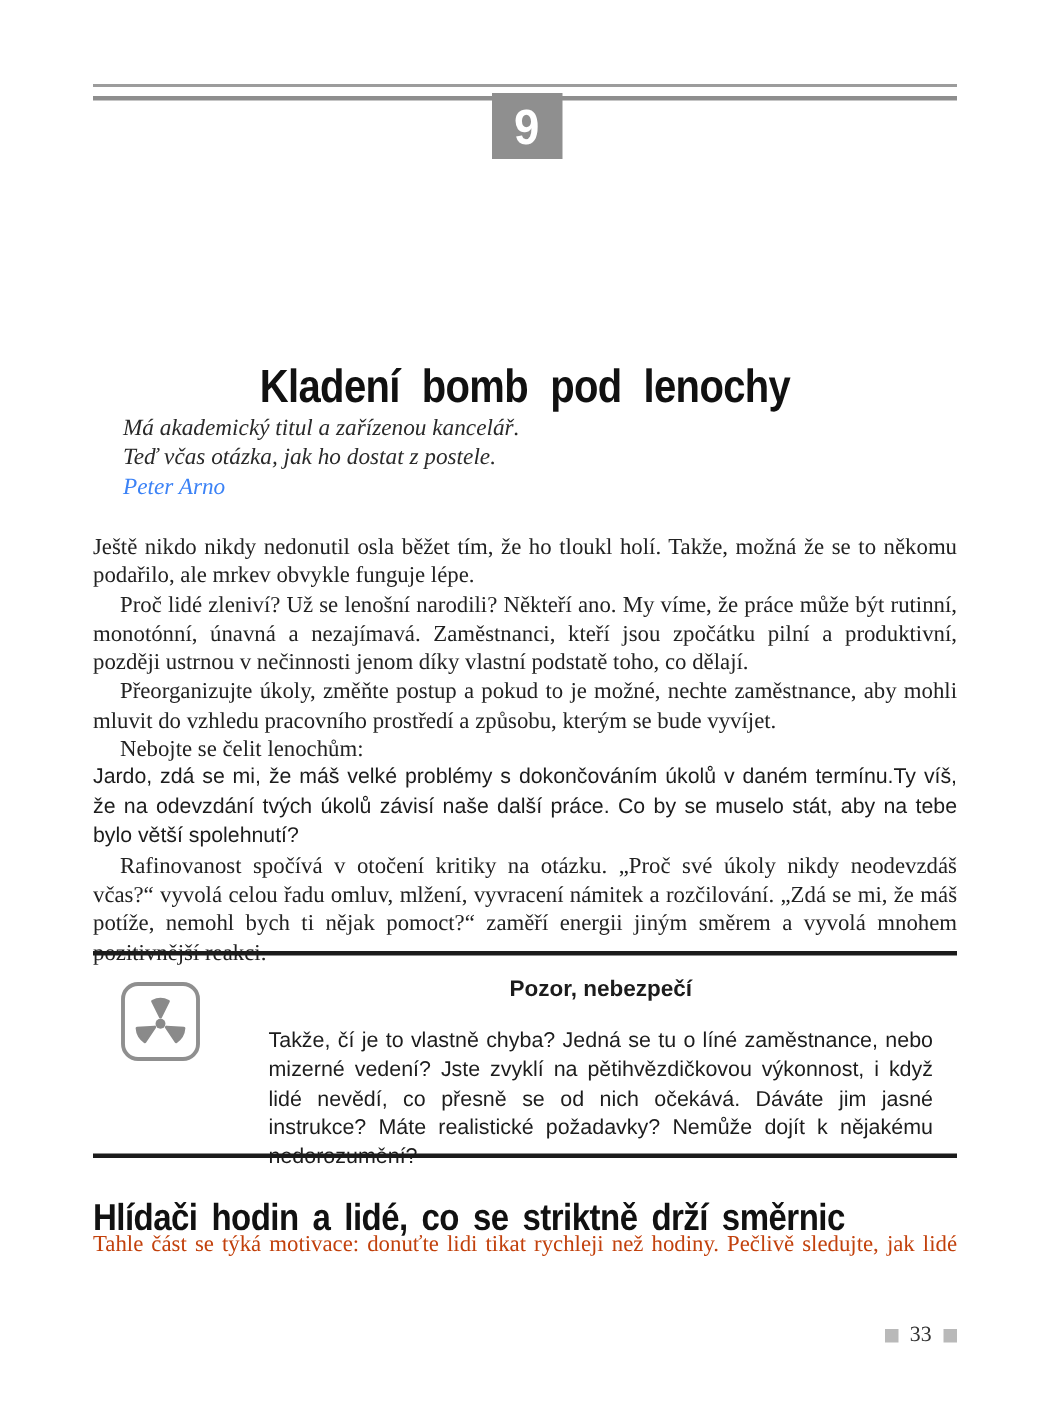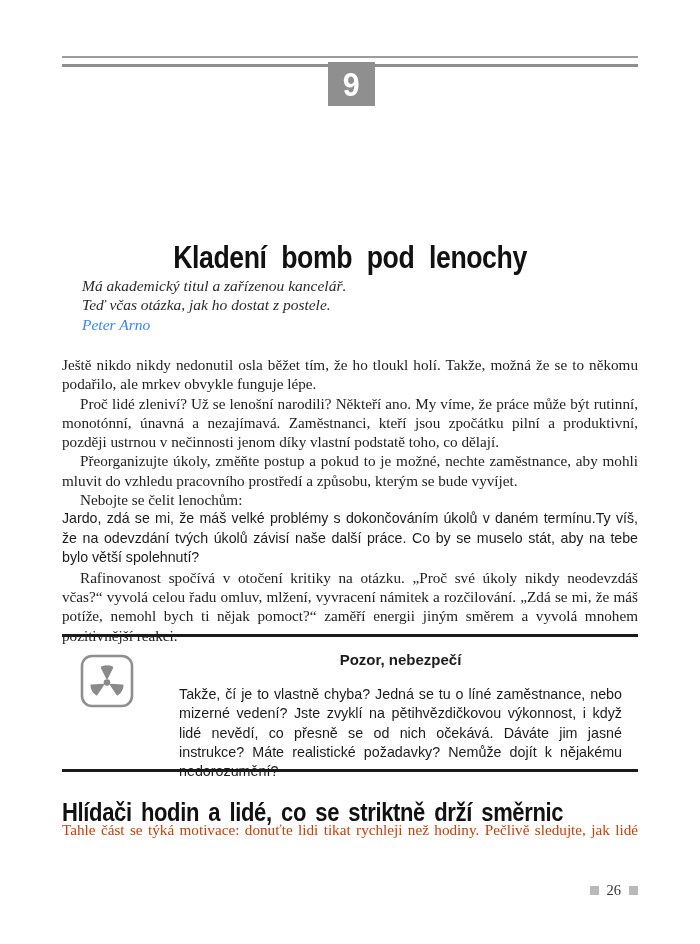--- a/index.html
+++ b/index.html
@@ -196,17 +196,17 @@
     <p class="warning-text">Takže, čí je to vlastně chyba? Jedná se tu o líné zaměstnance, nebo mizerné vedení? Jste zvyklí na pětihvězdičkovou výkonnost, i když lidé nevědí, co přesně se od nich očekává. Dáváte jim jasné instrukce? Máte realistické požadavky? Nemůže dojít k nějakému nedorozumění?</p>
   </div>
 
   <div class="rule-black-bottom"></div>
 
   <h2 class="section-heading">Hlídači hodin a lidé, co se striktně drží směrnic</h2>
   <div class="section-intro">Tahle část se týká motivace: donuťte lidi tikat rychleji než hodiny. Pečlivě sledujte, jak lidé</div>
 
   <div class="footer">
     <span class="footer-square"></span>
-    <span class="footer-page-number">26</span>
+    <span class="footer-page-number">33</span>
     <span class="footer-square"></span>
   </div>
 
 </div>
 
 </body></html>

